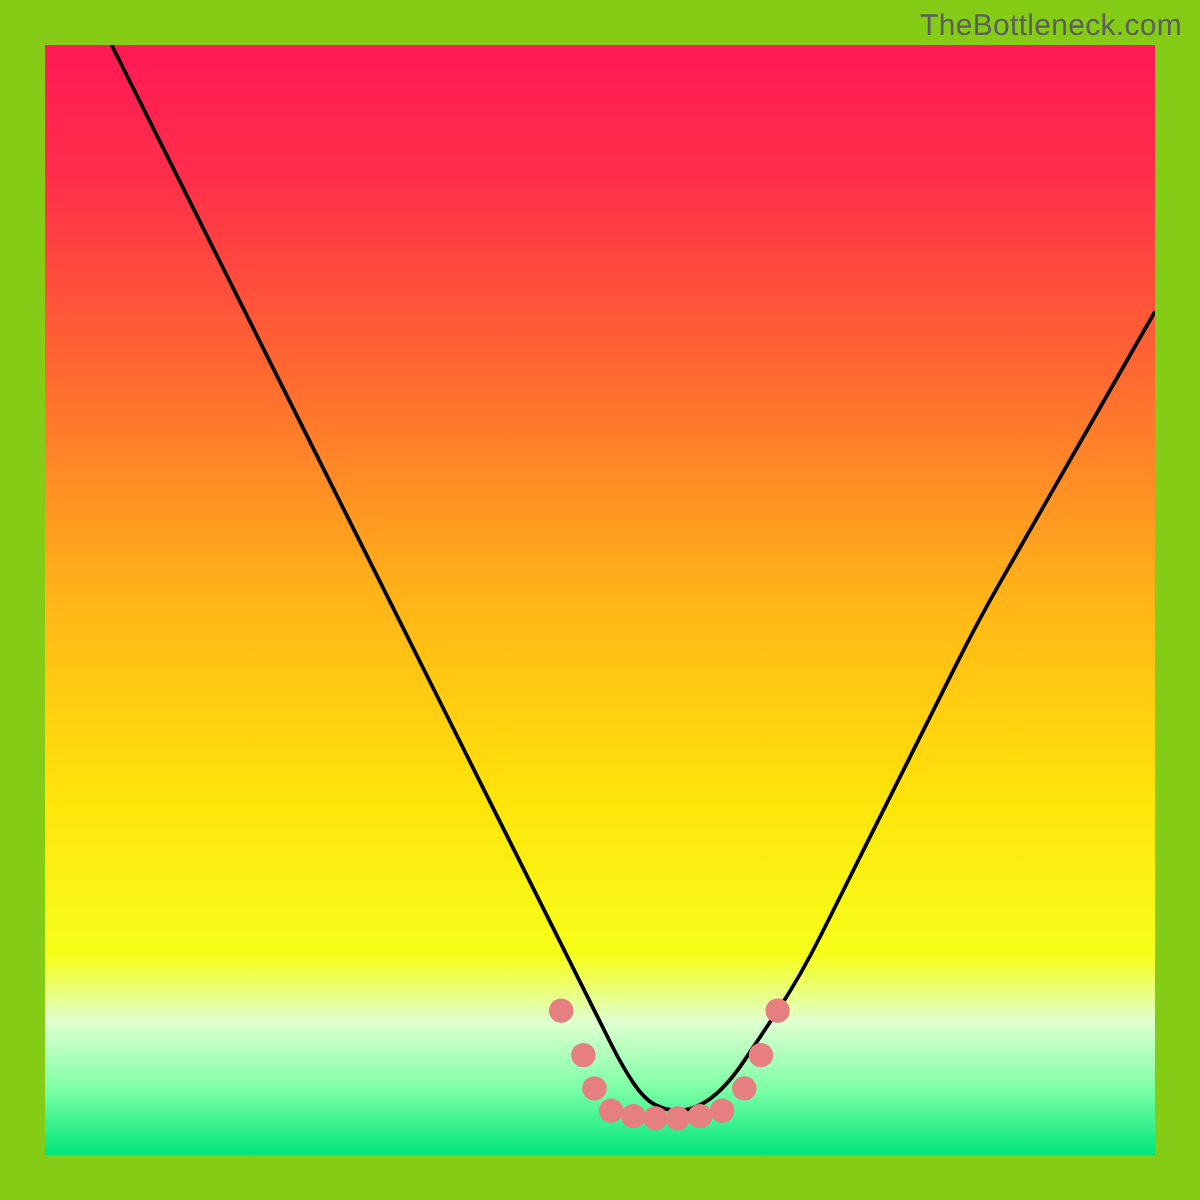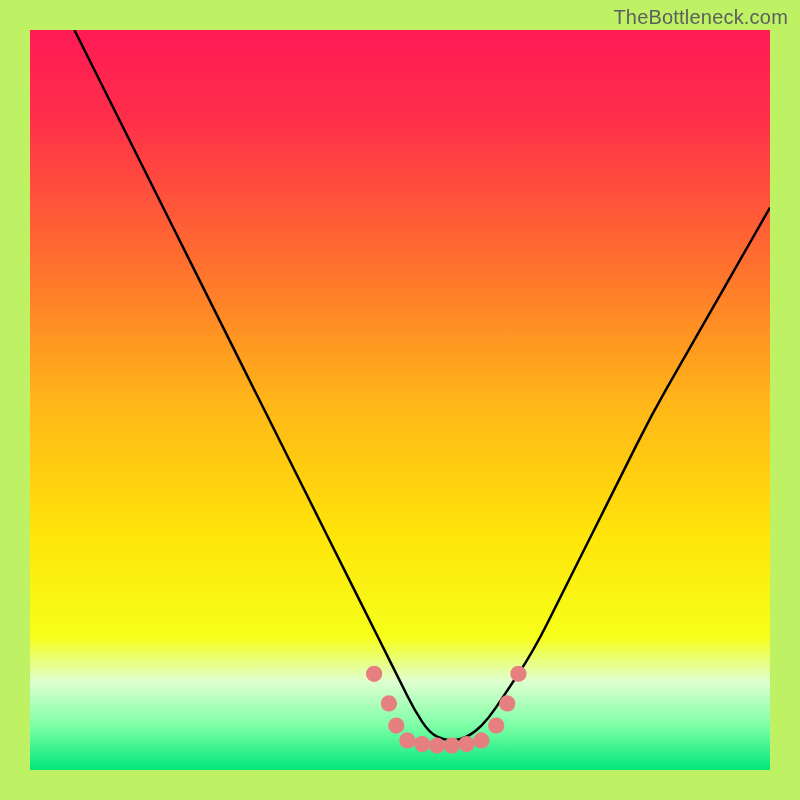--- a/index.html
+++ b/index.html
@@ -7,21 +7,21 @@
     padding: 0;
     width: 800px;
     height: 800px;
     overflow: hidden;
     font-family: Arial, Helvetica, sans-serif;
     background: #000;
   }
   .frame {
     width: 800px;
     height: 800px;
-    background: #bef264;
+    background: #84cc16;
     position: relative;
   }
   .watermark {
     position: absolute;
     top: 6px;
     right: 12px;
     color: #5e5e5e;
     font-size: 20px;
     font-weight: 500;
     letter-spacing: 0.2px;

